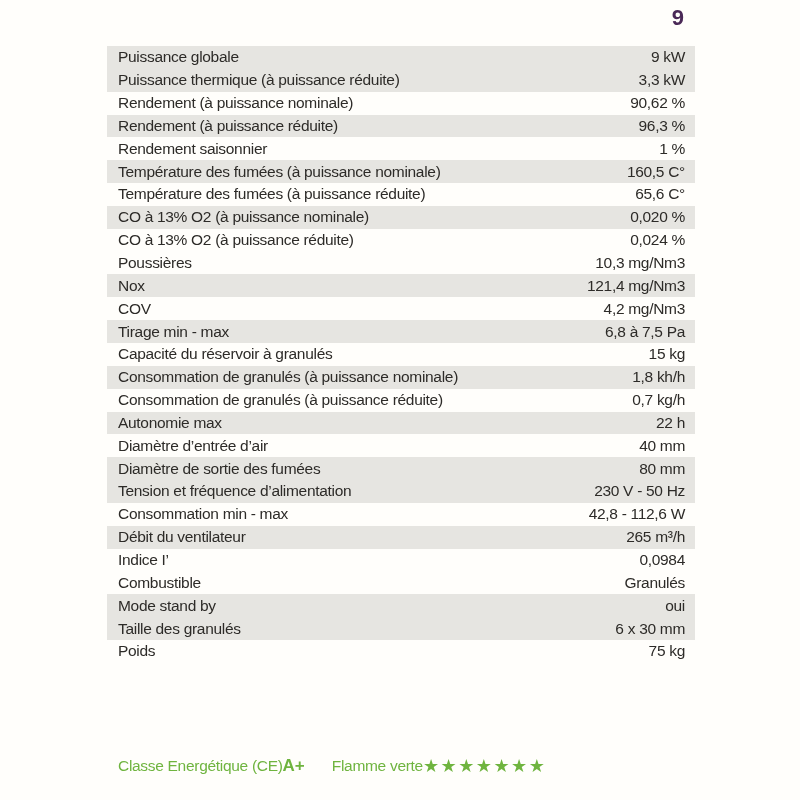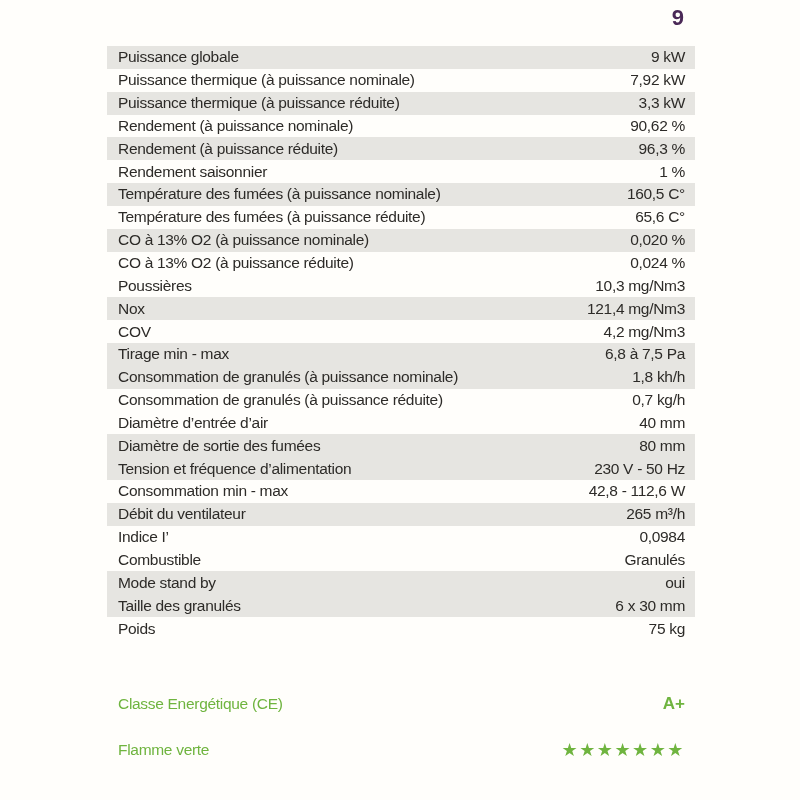--- a/index.html
+++ b/index.html
@@ -44,25 +44,25 @@
     white-space: nowrap;
   }
   .row.shade {
     background: var(--rowgray, #e6e5e1);
   }
   .row .label { text-align: left; }
   .row .value { text-align: right; }
   .footer {
     position: absolute;
     left: 107px;
-    top: 692px;
+    top: 754px;
     width: 588px;
     display: flex;
-    flex-direction: column;
-    gap: 23px;
+    flex-direction: row;
+    gap: 6px;
   }
   .footer .row {
     color: var(--green, #6fb43f);
     height: 23px;
   }
   .energy-value {
     font-weight: bold;
     font-size: 17px;
     letter-spacing: 0;
   }
@@ -76,24 +76,20 @@
 
 <div class="page">
 
   <div class="page-number">9</div>
 
   <div class="spec-table" id="spec-table">
       <div class="row shade">
         <span class="label">Puissance globale</span>
         <span class="value">9 kW</span>
       </div>
-      <div class="row">
-        <span class="label">Puissance thermique (à puissance nominale)</span>
-        <span class="value">7,92 kW</span>
-      </div>
       <div class="row shade">
         <span class="label">Puissance thermique (à puissance réduite)</span>
         <span class="value">3,3 kW</span>
       </div>
       <div class="row">
         <span class="label">Rendement (à puissance nominale)</span>
         <span class="value">90,62 %</span>
       </div>
       <div class="row shade">
         <span class="label">Rendement (à puissance réduite)</span>
@@ -128,27 +124,35 @@
         <span class="value">121,4 mg/Nm3</span>
       </div>
       <div class="row">
         <span class="label">COV</span>
         <span class="value">4,2 mg/Nm3</span>
       </div>
       <div class="row shade">
         <span class="label">Tirage min - max</span>
         <span class="value">6,8 à 7,5 Pa</span>
       </div>
+      <div class="row">
+        <span class="label">Capacité du réservoir à granulés</span>
+        <span class="value">15 kg</span>
+      </div>
       <div class="row shade">
         <span class="label">Consommation de granulés (à puissance nominale)</span>
         <span class="value">1,8 kh/h</span>
       </div>
       <div class="row">
         <span class="label">Consommation de granulés (à puissance réduite)</span>
         <span class="value">0,7 kg/h</span>
+      </div>
+      <div class="row shade">
+        <span class="label">Autonomie max</span>
+        <span class="value">22 h</span>
       </div>
       <div class="row">
         <span class="label">Diamètre d’entrée d’air</span>
         <span class="value">40 mm</span>
       </div>
       <div class="row shade">
         <span class="label">Diamètre de sortie des fumées</span>
         <span class="value">80 mm</span>
       </div>
       <div class="row shade">

